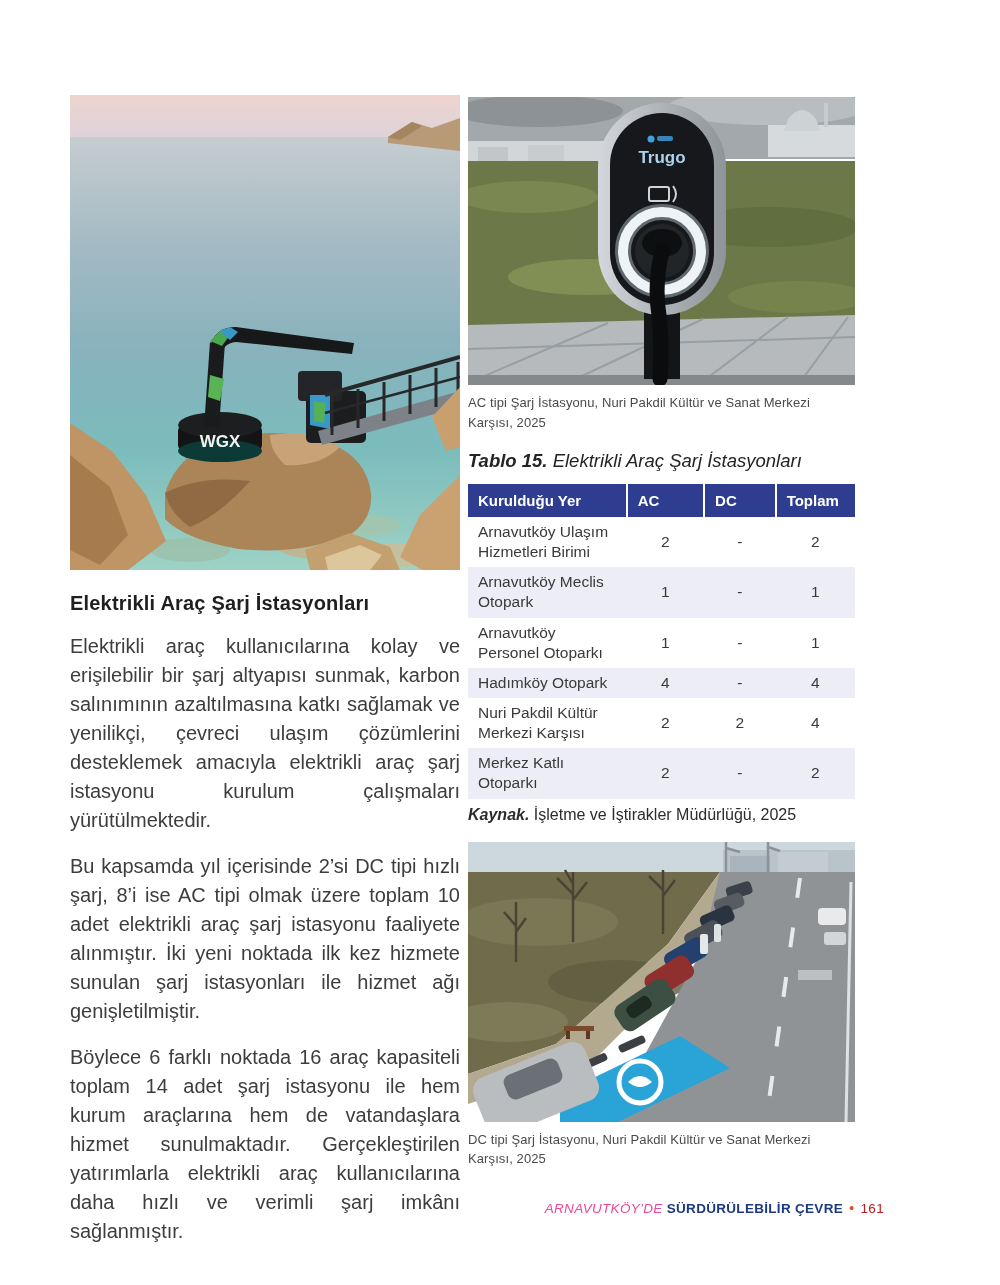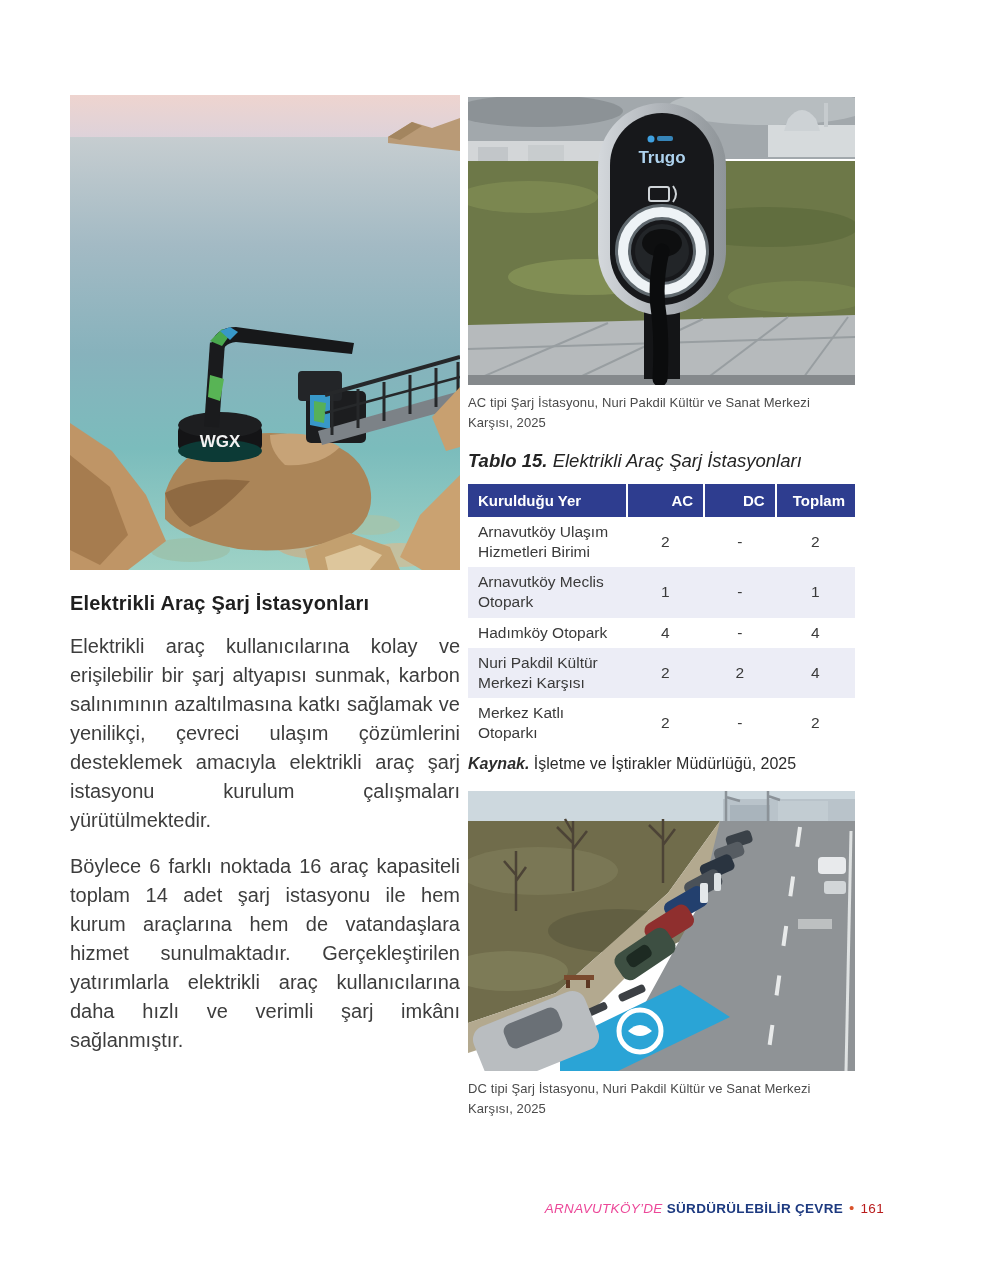--- a/index.html
+++ b/index.html
@@ -18,21 +18,21 @@
   .section-heading { margin-top:22px; font-size:20px; font-weight:bold; color:#1f1f1f; letter-spacing:.2px; }
 
   .body-text p { margin-top:17px; font-size:20px; line-height:1.45; text-align:justify; color:#3d3d3d; }
 
   .table-title { margin-top:18px; font-size:18.5px; color:#242424;font-style:italic; }
   .table-title .prefix { font-weight:bold; }
 
   table.data { margin-top:12px; width:100%; border-collapse:collapse; }
   table.data th {
     background:#2e3d8f; color:#ffffff; font-weight:bold; font-size:15px;
-    padding:8px 10px; border-right:2px solid #ffffff; text-align:right;
+    padding:8px 10px; border-right:2px solid #ffffff; text-align:left;
   }
   table.data th:first-child { text-align:left; }
   table.data th:last-child { border-right:none; }
   table.data td { font-size:15.5px; color:#3a3a3a; padding:5px 10px; line-height:1.3; text-align:center; }
   table.data td:first-child { text-align:left; }
   table.data tbody tr:nth-child(even) { background:#ecedf6; }
 
   .source-line { margin-top:7px; font-size:16px; color:#2c2c2c; }
   .source-line .src-label { font-weight:bold; font-style:italic; }
 
@@ -125,20 +125,21 @@
           <path d="M235 455 L280 438 L320 452 L330 475 L240 475 Z" fill="#c3a06f"></path>
           <path d="M255 462 L290 450 L312 460 L300 475 L258 475 Z" fill="#ddc69c"></path>
         </g>
       </svg>
     </div>
 
     <h2 class="section-heading">Elektrikli Araç Şarj İstasyonları</h2>
 
     <div class="body-text">
       <p>Elektrikli araç kullanıcılarına kolay ve erişilebilir bir şarj altyapısı sunmak, karbon salınımının azaltılmasına katkı sağlamak ve yenilikçi, çevreci ulaşım çözümlerini desteklemek amacıyla elektrikli araç şarj istasyonu kurulum çalışmaları yürütülmektedir.</p>
+      <p>Bu kapsamda yıl içerisinde 2’si DC tipi hızlı şarj, 8’i ise AC tipi olmak üzere toplam 10 adet elektrikli araç şarj istasyonu faaliyete alınmıştır. İki yeni noktada ilk kez hizmete sunulan şarj istasyonları ile hizmet ağı genişletilmiştir.</p>
       <p>Böylece 6 farklı noktada 16 araç kapasiteli toplam 14 adet şarj istasyonu ile hem kurum araçlarına hem de vatandaşlara hizmet sunulmaktadır. Gerçekleştirilen yatırımlarla elektrikli araç kullanıcılarına daha hızlı ve verimli şarj imkânı sağlanmıştır.</p>
     </div>
   </div>
 
   <div class="col-right">
 
     <div class="photo" style="height:288px;">
       <svg viewBox="0 0 387 288" preserveAspectRatio="none">
         <defs>
           <linearGradient id="silver" x1="0" y1="0" x2="1" y2="0">
@@ -215,20 +216,26 @@
           <td>-</td>
           <td>2</td>
         </tr>
         <tr>
           <td>Arnavutköy Meclis Otopark</td>
           <td>1</td>
           <td>-</td>
           <td>1</td>
         </tr>
         <tr>
+          <td>Arnavutköy Personel Otoparkı</td>
+          <td>1</td>
+          <td>-</td>
+          <td>1</td>
+        </tr>
+        <tr>
           <td>Hadımköy Otopark</td>
           <td>4</td>
           <td>-</td>
           <td>4</td>
         </tr>
         <tr>
           <td>Nuri Pakdil Kültür Merkezi Karşısı</td>
           <td>2</td>
           <td>2</td>
           <td>4</td>

